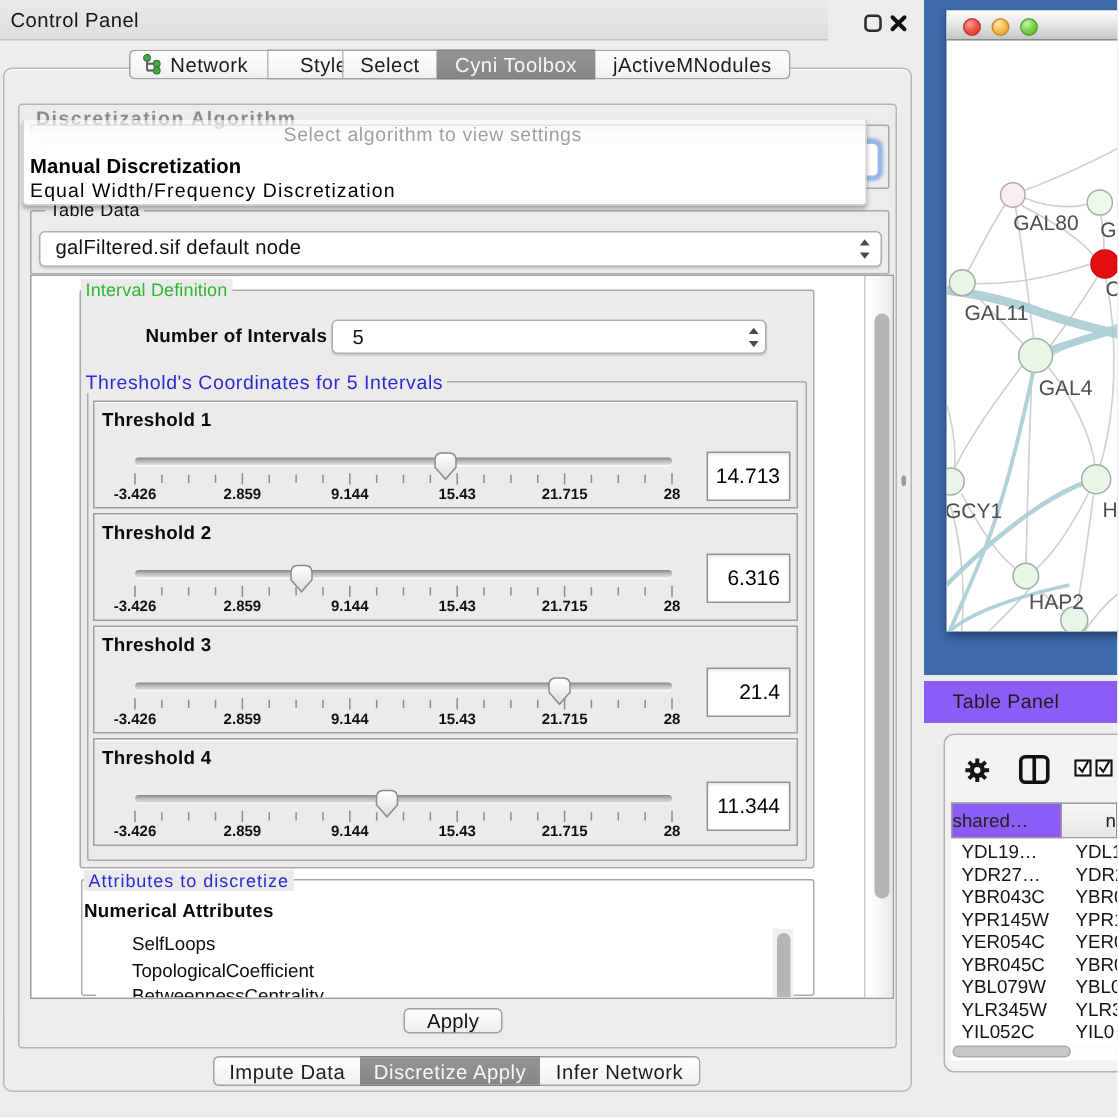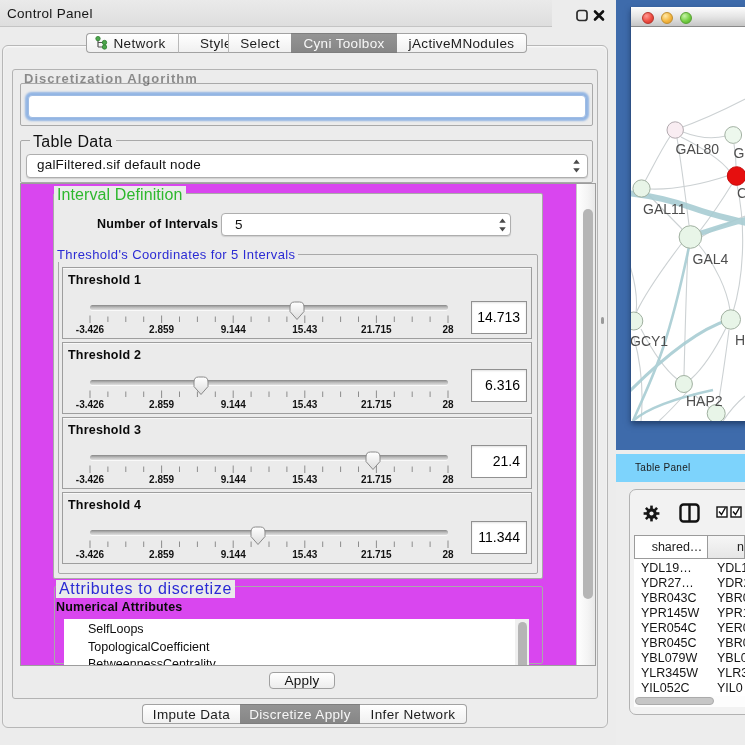--- a/index.html
+++ b/index.html
@@ -10,23 +10,23 @@
 
 
 #desktop { left:616px; top:0; width:129px; height:452px; background:#3e6bab; }
 #netwin { left:631px; top:7px; width:120px; height:414px; background:#fff; box-shadow:-1px 0 0 #2e5186, 0 3px 6px rgba(10,25,55,.55); }
 #nettitle { left:0; top:0; width:120px; height:20px; background:linear-gradient(#fafafa,#e4e4e4 50%,#c6c6c6); border-bottom:1px solid #8a8a8a; border-top:1px solid #fdfdfd; }
 .light { position:absolute; top:4px; width:12px; height:12px; border-radius:50%; }
 #netcontent { left:0; top:21px; width:120px; height:393px; overflow:hidden; }
 
 
 #tpanel { left:616px; top:450px; width:129px; height:295px; background:#ededed; }
-#tpanel-title { left:0px; top:4px; width:129px; height:28px; background:#7dd3fc; color:#1c1c1c; font-size:10px; line-height:28px; padding-left:19px; letter-spacing:.3px;}
+#tpanel-title { left:0px; top:4px; width:129px; height:28px; background:#8b5cf6; color:#1c1c1c; font-size:13px; line-height:28px; padding-left:19px; letter-spacing:.3px;}
 #twin { left:13px; top:39px; width:125px; height:226px; background:#f2f2f2; border:1px solid #b2b2b2; border-radius:7px; }
-#thead1 { left:18px; top:85px; width:74px; height:24px; background:#ffffff; border:1px solid #9b9b9b; color:#222; font-size:12.5px; text-align:center; line-height:23px; padding-left:12px; }
+#thead1 { left:18px; top:85px; width:74px; height:24px; background:#8b5cf6; border:1px solid #9b9b9b; color:#222; font-size:12.5px; line-height:23px; }
 #thead2 { left:92px; top:85px; width:37px; height:24px; background:linear-gradient(#f6f6f6,#e6e6e6); border:1px solid #9b9b9b; border-left:none; color:#222; font-size:12.5px; line-height:23px; padding-left:29px; }
 #tbody { left:18px; top:109px; width:111px; height:147px; background:#fff; overflow:hidden; }
 .trow { position:absolute; left:0; width:200px; height:15.1px; font-size:12.5px; color:#151515; }
 .trow span.c1 { position:absolute; left:7px; }
 .trow span.c2 { position:absolute; left:83px; }
 #hscroll { left:18px; top:246px; width:111px; height:11px; background:#fdfdfd; }
 #hthumb { left:1px; top:1px; width:79px; height:8px; background:#c6c6c6; border:1px solid #ababab; border-radius:4.5px; }
 
 
 #cp { left:0; top:0; width:616px; height:745px; background:#ececec; }
@@ -38,27 +38,27 @@
 
 .tabrow { position:absolute; height:20px; }
 .tab { position:absolute; top:0; height:20px; background:linear-gradient(#ffffff,#f0f0f0); border-top:1px solid #a2a2a2; border-bottom:1px solid #a2a2a2; color:#1c1c1c; font-size:13.5px; text-align:center; line-height:19px; letter-spacing:.35px; }
 .tab.first { border-left:1px solid #a2a2a2; border-radius:4px 0 0 4px; }
 .tab.last { border-right:1px solid #a2a2a2; border-radius:0 4px 4px 0; }
 .tab.sep { border-left:1px solid #b9b9b9; }
 .tab.sel { background:linear-gradient(#949494,#868686); color:#f7f7f7; border-color:#7e7e7e; }
 
 
 .group { position:absolute; border:1px solid #a9a9a9; border-radius:2px; }
-.gtitle { position:absolute; background:#ececec; padding:0 3px; font-size:16px; color:#111; white-space:nowrap; letter-spacing:.3px; }
+.gtitle { position:absolute; background:#ececec; padding:0 3px; font-size:12px; color:#111; white-space:nowrap; letter-spacing:.3px; }
 .combo { position:absolute; background:#fff; border:1px solid #aeaeae; border-radius:4px; font-size:13.5px; color:#111; box-shadow:0 1px 1px rgba(0,0,0,.12); letter-spacing:.2px; }
 .combo .ctext { position:absolute; left:10px; top:0; line-height:20px; }
 .spin { position:absolute; width:9px; height:14px; }
 
 
-#scrollpane { left:20px; top:183px; width:576px; height:483px; border:1px solid #9d9d9d; background:#d946ef; overflow:hidden; }
+#scrollpane { left:20px; top:183px; width:576px; height:483px; border:1px solid #9d9d9d; background:#ffffff; overflow:hidden; }
 #vsb { position:absolute; right:0; top:0; width:19px; height:481px; background:linear-gradient(to right,#ffffff,#f4f4f4 60%,#e9e9e9); border-left:1px solid #c9c9c9; }
 #vsb .thumb { position:absolute; left:6px; top:25px; width:10px; height:390px; background:#b5b5b5; border-radius:5px; }
 
 .tpanel { position:absolute; left:41px; width:470px; height:72px; border:1px solid #9e9e9e; background:#ebebeb; box-shadow:inset 0 1px 0 #f8f8f8; }
 .ttitle { position:absolute; left:5px; top:5px; font-size:12.5px; font-weight:bold; color:#0a0a0a; letter-spacing:.2px; }
 .track { position:absolute; left:27px; width:358px; height:5px; border-radius:2.5px; background:linear-gradient(#868686,#b8b8b8 45%,#e0e0e0); box-shadow:0 1px 0 rgba(255,255,255,.7); }
 .vbox { position:absolute; left:408px; width:56px; height:33px; background:#fff; border:1px solid #919191; box-shadow:inset 0 1px 2px rgba(0,0,0,.12); font-size:14px; color:#000; text-align:right; line-height:31px; padding-right:6px; }
 
 
 #attrlist { position:absolute; left:43px; top:435px; width:465px; height:46px; background:#fff; overflow:hidden; }
@@ -460,15 +460,20 @@
       </div>
     </div>
 
     <div class="abs" id="applybtn">Apply</div>
     <div class="abs tabrow" style="left:142px; top:704px; width:325px;">
       <div class="tab first" style="left:0; width:98px;">Impute Data</div>
       <div class="tab sel" style="left:98px; width:120px;">Discretize Apply</div>
       <div class="tab last" style="left:218px; width:107px;">Infer Network</div>
     </div>
 
+    <div class="abs" id="popup">
+      <div class="abs" style="left:-9px; top:2px; width:563px; text-align:center; color:#a0a0a0; font-size:13px; letter-spacing:.4px;">Select algorithm to view settings</div>
+      <div class="abs" style="left:4px; top:23px; font-size:13.5px; font-weight:bold; color:#000; letter-spacing:.1px;">Manual Discretization</div>
+      <div class="abs" style="left:4px; top:39px; font-size:13px; color:#000; letter-spacing:.75px;">Equal Width/Frequency Discretization</div>
+    </div>
   </div>
 
 </div>
 
 </body></html>

